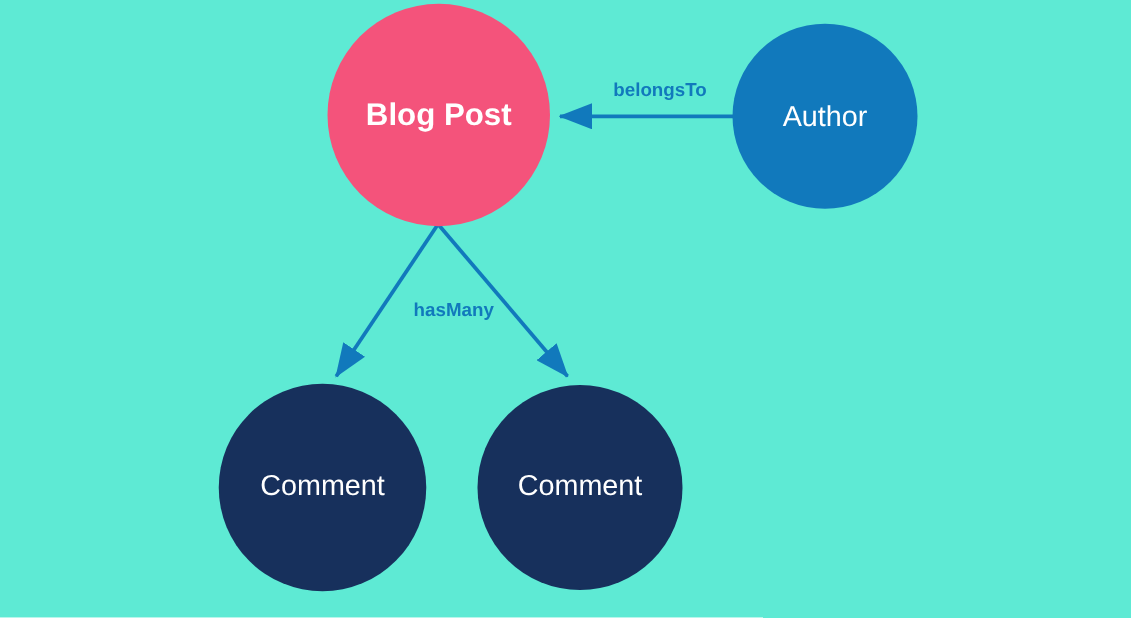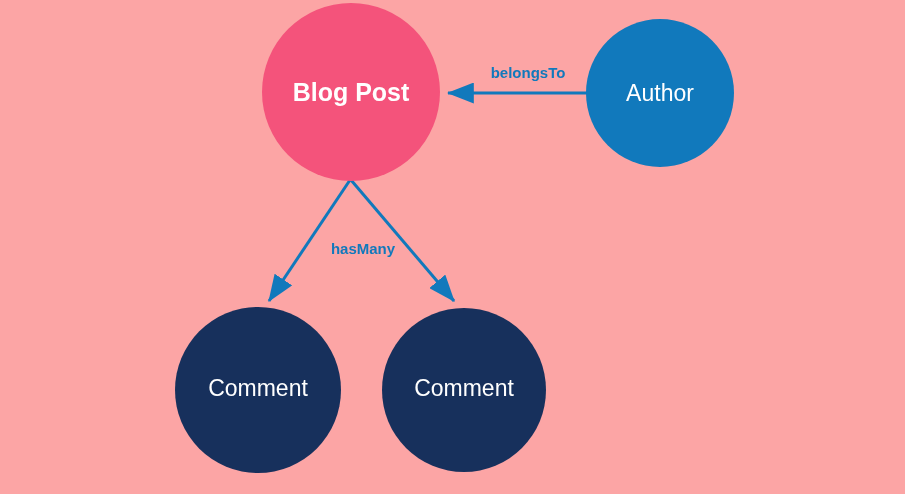--- a/index.html
+++ b/index.html
@@ -7,21 +7,21 @@
     padding: 0;
     background: #ffffff;
   }
   body {
     font-family: "Liberation Sans", sans-serif;
   }
   #diagram-canvas {
     position: relative;
     width: 905px;
     height: 494px;
-    background: #fca5a5;
+    background: #5eead4;
     overflow: hidden;
   }
   #diagram-svg {
     position: absolute;
     top: 0;
     left: 0;
     width: 905px;
     height: 494px;
   }
   .node-label {

